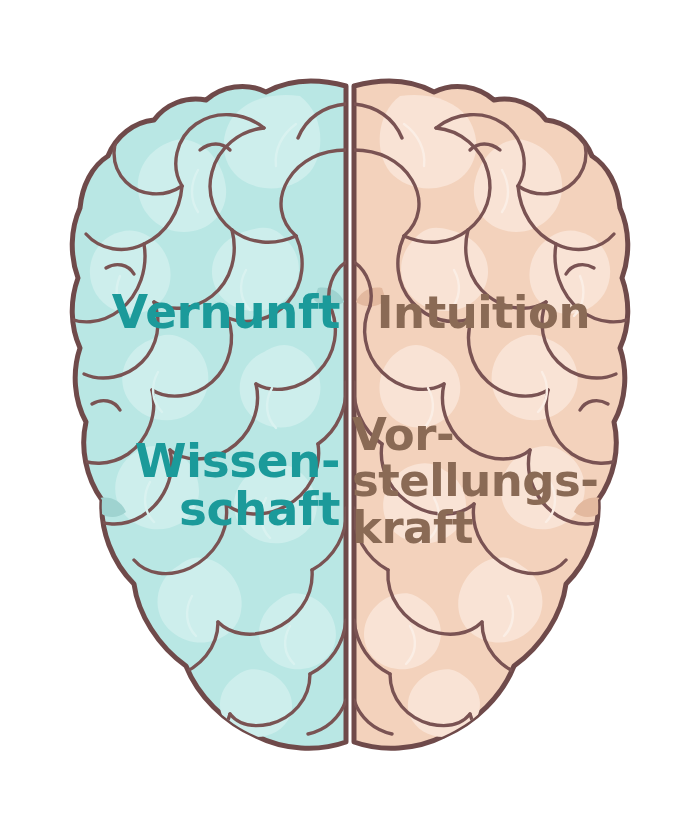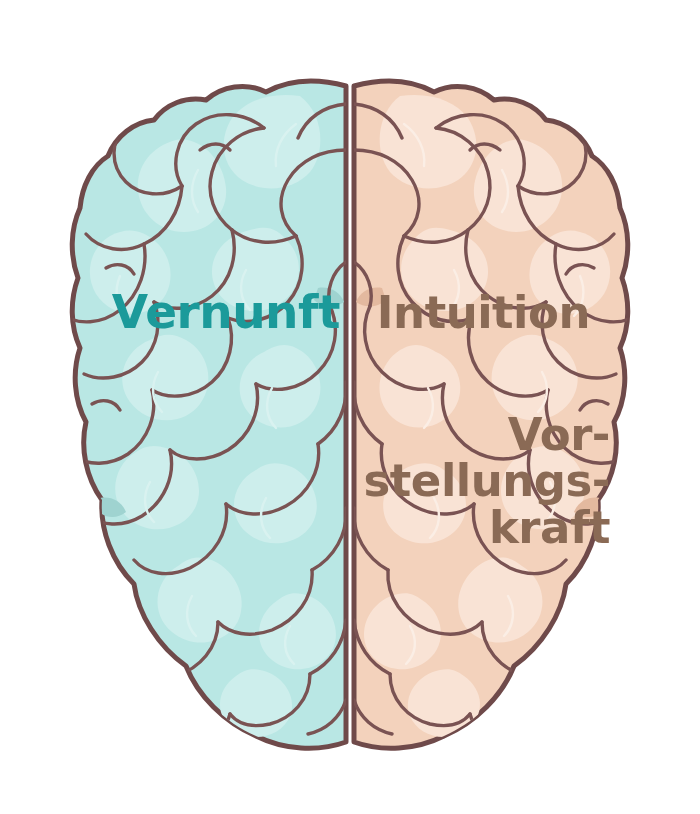--- a/index.html
+++ b/index.html
@@ -41,21 +41,21 @@
     line-height: 1.03;
     white-space: pre;
     letter-spacing: -0.5px;
   }
   .label-left {
     color: #1b9a9a;
     text-align: right;
   }
   .label-right {
     color: #8a6a55;
-    text-align: right;
+    text-align: left;
   }
   #label-vernunft {
     left: 20px;
     top: 288px;
     width: 320px;
     font-size: 47px;
   }
   #label-wissenschaft {
     left: 20px;
     top: 437px;
@@ -307,20 +307,22 @@
           <path d="M508,596 C516,610 514,626 504,636"></path>
           <path d="M410,626 C418,640 416,654 406,664"></path>
         </g>
       </g>
     </g>
   </svg>
 
   <div class="label-layer">
     <div class="label label-left" id="label-vernunft">Vernunft</div>
 
+    <div class="label label-left" id="label-wissenschaft">Wissen-
+schaft</div>
 
     <div class="label label-right" id="label-intuition">Intuition</div>
 
     <div class="label label-right" id="label-vorstellungskraft">Vor-
 stellungs-
 kraft</div>
   </div>
 
 </div>
 

